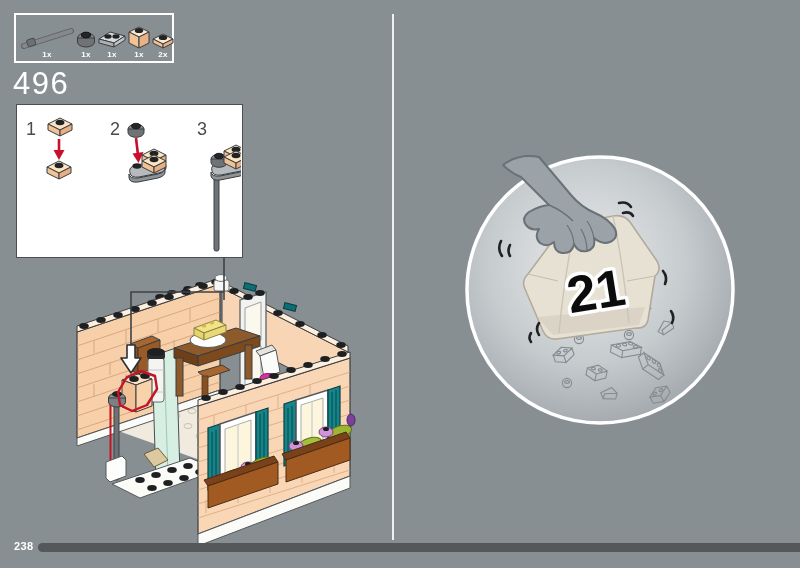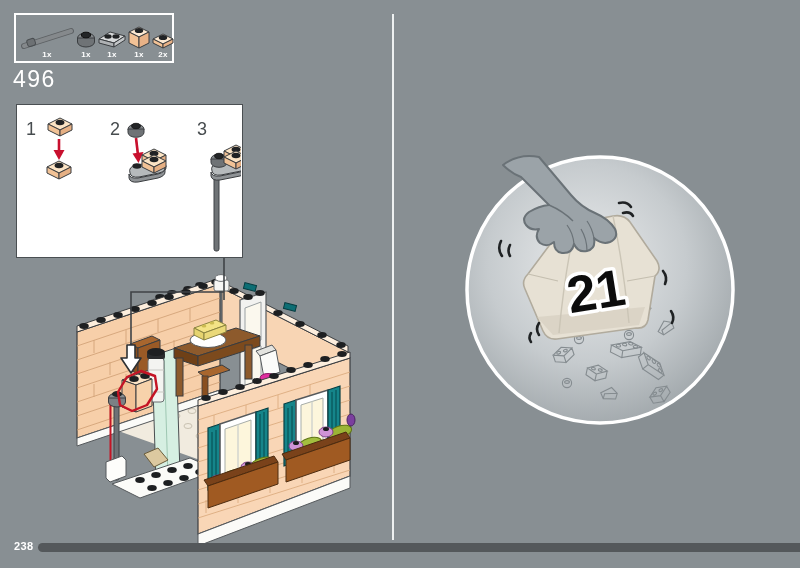--- a/index.html
+++ b/index.html
@@ -5,21 +5,21 @@
   html,body{margin:0;padding:0;}
   body{width:800px;height:568px;overflow:hidden;font-family:"Liberation Sans",sans-serif;}
   .stage{position:relative;width:800px;height:568px;background:#888f93;}
   
   .parts-panel{position:absolute;left:14px;top:13px;width:160px;height:50px;border:2px solid #ffffff;box-sizing:border-box;display:flex;align-items:flex-end;padding:2px 3px 1px 3px;}
   .part{display:flex;flex-direction:column;align-items:center;justify-content:flex-end;height:100%;}
   .part .glyph{display:flex;align-items:flex-end;justify-content:center;}
   .part .cnt{color:#ffffff;font-size:8px;font-weight:700;line-height:10px;letter-spacing:.3px;}
   .p-bar{width:56px;} .p-sm{width:24px;}
   
-  .step-number{position:absolute;left:13px;top:66px;color:#ffffff;font-size:23px;font-weight:500;letter-spacing:1.5px;}
+  .step-number{position:absolute;left:13px;top:66px;color:#ffffff;font-size:31px;font-weight:500;letter-spacing:1.5px;}
   
   .steps-box{position:absolute;left:16px;top:104px;width:227px;height:154px;background:#ffffff;border:1.6px solid #4a4f52;box-sizing:border-box;}
   .steps-box svg{position:absolute;left:0;top:0;}
   
   .divider{position:absolute;left:392px;top:14px;width:2px;height:526px;background:#eef1f1;}
   
   .progress-bar{position:absolute;left:38px;top:543px;width:762px;height:9px;background:#54585b;border-radius:5px 0 0 5px;}
   .page-number{position:absolute;left:14px;top:540px;color:#ffffff;font-size:11px;font-weight:600;letter-spacing:.4px;}
   
   .house{position:absolute;left:48px;top:248px;width:320px;height:300px;}

